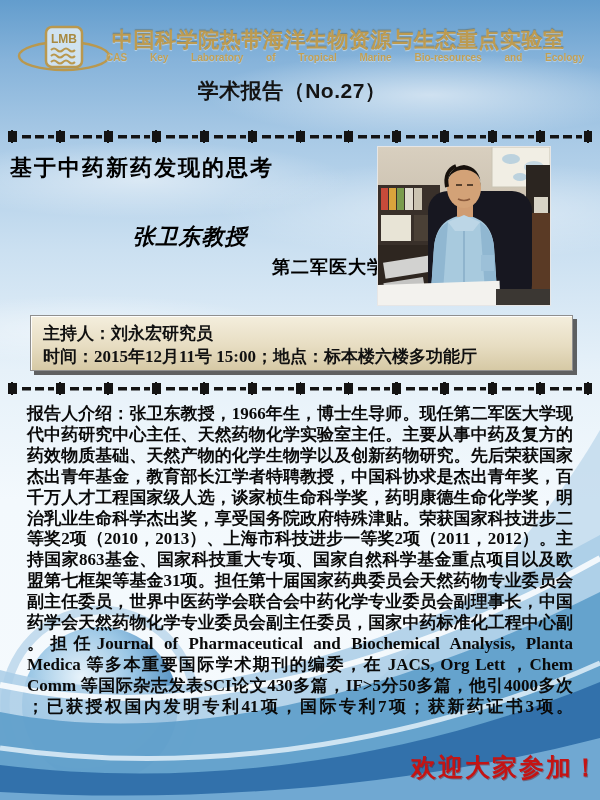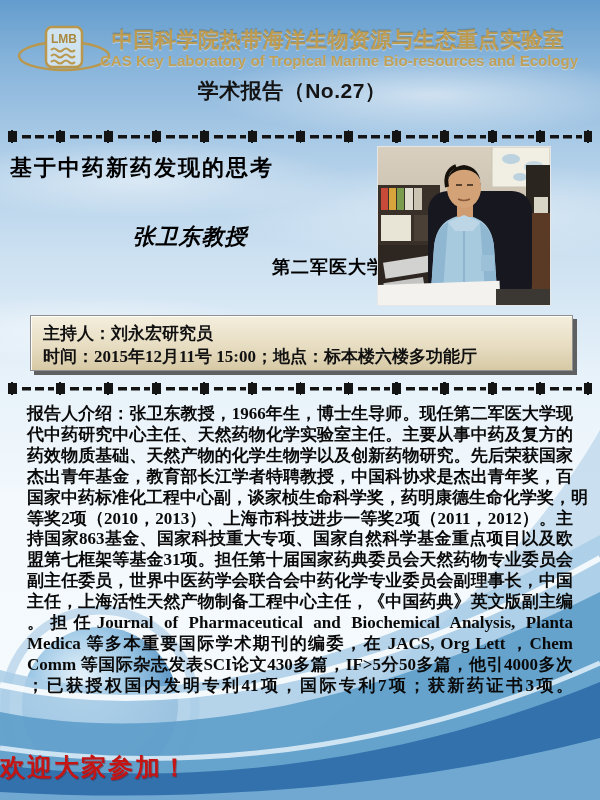--- a/index.html
+++ b/index.html
@@ -16,22 +16,22 @@
   
   .logo{position:absolute;left:16px;top:24px;width:96px;height:50px;}
   .lab-cn{
     position:absolute;left:112px;top:26px;width:452px;height:24px;
     font-size:21px;font-weight:800;color:#bd9b50;
     text-align:justify;text-align-last:justify;letter-spacing:0;
     text-shadow:0 1px 1px rgba(255,255,255,.45),0 -1px 1px rgba(80,60,10,.35);
     white-space:nowrap;
   }
   .lab-en{
-    position:absolute;left:100px;top:52px;width:478px;height:15px;
-    font-size:15px;font-weight:700;color:#c0a057;
+    position:absolute;left:106px;top:52px;width:478px;height:15px;
+    font-size:10px;font-weight:700;color:#c0a057;
     text-align:justify;text-align-last:justify;white-space:nowrap;
     text-shadow:0 1px 1px rgba(255,255,255,.4);
   }
   .title-1,.title-2{
     position:absolute;left:0;right:16px;text-align:center;color:#141414;
     font-weight:800;font-size:21px;line-height:24px;letter-spacing:0.5px;
   }
   .title-1{top:79px;}
   .title-2{top:103px;}
   
@@ -72,21 +72,21 @@
   }
   .info-line{font-size:17px;font-weight:700;color:#111;line-height:23px;white-space:nowrap;}
   
   .bio{position:absolute;left:27px;top:404px;width:546px;z-index:3;}
   .bio-line{
     font-size:17px;font-weight:700;color:#0a0a0a;line-height:20.9px;
     text-align:justify;text-align-last:justify;white-space:nowrap;
   }
   
   .welcome{
-    position:absolute;top:751px;left:0;right:0;text-align:left;z-index:4;
+    position:absolute;top:751px;left:0;right:0;text-align:right;z-index:4;
     font-size:25px;font-weight:800;letter-spacing:2px;color:#c41414;
     text-shadow:1px 1px 0 rgba(90,0,0,.35);
   }
   .swoosh{position:absolute;left:0;bottom:0;width:600px;height:380px;z-index:1;}
   .layer-text{z-index:3;}
 </style>
 </head>
 <body>
 
 <div class="poster">
@@ -189,26 +189,27 @@
     <div class="info-line kai">时间：2015年12月11号 15:00；地点：标本楼六楼多功能厅</div>
   </div>
 
   <div class="divider divider-2"></div>
 
   <div class="bio kai layer-text">
       <div class="bio-line">报告人介绍：张卫东教授，1966年生，博士生导师。现任第二军医大学现</div>
       <div class="bio-line">代中药研究中心主任、天然药物化学实验室主任。主要从事中药及复方的</div>
       <div class="bio-line">药效物质基础、天然产物的化学生物学以及创新药物研究。先后荣获国家</div>
       <div class="bio-line">杰出青年基金，教育部长江学者特聘教授，中国科协求是杰出青年奖，百</div>
-      <div class="bio-line">国家中药标准化工程中心副，谈家桢生命科学奖，药明康德生命化学奖，明</div>
+      <div class="bio-line">千万人才工程国家级人选，谈家桢生命科学奖，药明康德生命化学奖，明</div>
+      <div class="bio-line">治乳业生命科学杰出奖，享受国务院政府特殊津贴。荣获国家科技进步二</div>
       <div class="bio-line">等奖2项（2010，2013）、上海市科技进步一等奖2项（2011，2012）。主</div>
       <div class="bio-line">持国家863基金、国家科技重大专项、国家自然科学基金重点项目以及欧</div>
       <div class="bio-line">盟第七框架等基金31项。担任第十届国家药典委员会天然药物专业委员会</div>
       <div class="bio-line">副主任委员，世界中医药学会联合会中药化学专业委员会副理事长，中国</div>
-      <div class="bio-line">主任，上海活性天然产物制备工程中心主任，《中国药典》英文版副主编</div>
+      <div class="bio-line">药学会天然药物化学专业委员会副主任委员，国家中药标准化工程中心副</div>
       <div class="bio-line">。担任Journal of Pharmaceutical and Biochemical Analysis, Planta</div>
       <div class="bio-line">Medica 等多本重要国际学术期刊的编委，在 JACS, Org Lett ，Chem</div>
       <div class="bio-line">Comm 等国际杂志发表SCI论文430多篇，IF&gt;5分50多篇，他引4000多次</div>
       <div class="bio-line">；已获授权国内发明专利41项，国际专利7项；获新药证书3项。</div>
     </div>
 
   <div class="welcome kai">欢迎大家参加！</div>
 
 </div>
 

